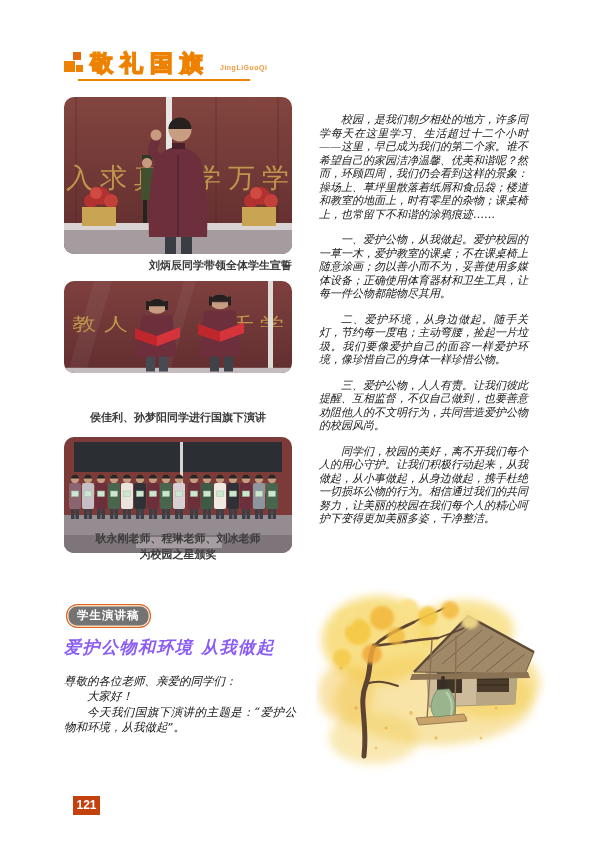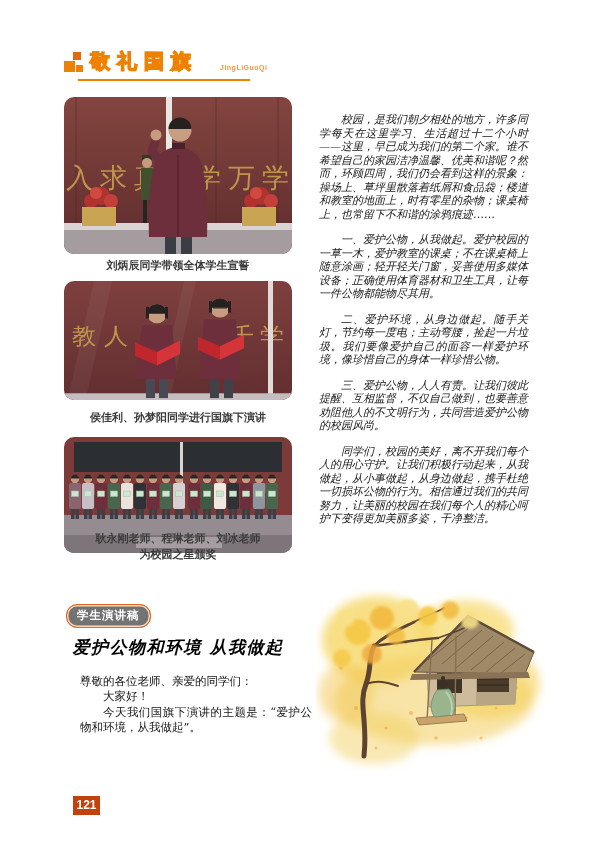--- a/index.html
+++ b/index.html
@@ -6,47 +6,47 @@
   #page{position:relative;width:600px;height:848px;background:#ffffff;overflow:hidden;
         font-family:"Liberation Sans",sans-serif;color:#1a1a1a;}
 
   
   .header{position:absolute;left:64px;top:48px;width:300px;height:36px;}
   .logo-squares{position:absolute;left:0;top:4px;width:20px;height:26px;}
   .logo-squares i{position:absolute;background:#ee8200;}
   .logo-squares .sq1{left:9px;top:0;width:8px;height:8px;background:#e06a10;}
   .logo-squares .sq2{left:0;top:9px;width:11px;height:11px;}
   .logo-squares .sq3{left:12px;top:13px;width:7px;height:7px;}
-  .header-title{position:absolute;left:26px;top:0;font-size:20px;font-weight:bold;
+  .header-title{position:absolute;left:26px;top:0;font-size:23px;font-weight:bold;
         letter-spacing:7px;color:#ffffff;-webkit-text-stroke:1.4px #ee8200;
         font-family:"Liberation Sans",sans-serif;white-space:nowrap;}
   .header-subtitle{position:absolute;left:156px;top:16px;font-size:7px;color:#f09a3c;
         font-weight:bold;letter-spacing:.5px;}
   .header-underline{position:absolute;left:14px;top:31px;width:172px;height:2px;background:#ee8200;}
 
   
   .photo{position:absolute;left:64px;width:228px;border-radius:10px;overflow:hidden;}
   .photo svg{display:block;width:100%;height:100%;}
   .p1{top:97px;height:157px;}
-  .p2{top:281px;height:119px;}
+  .p2{top:281px;height:92px;}
   .p3{top:437px;height:116px;}
   .caption{position:absolute;left:64px;width:228px;text-align:center;font-size:11px;
         font-weight:600;color:#3b3b3b;line-height:16px;}
-  .c1{top:257px;} .c2{top:409px;} .c3{top:530px;}
+  .c1{top:257px;text-align:right;} .c2{top:409px;} .c3{top:530px;}
 
   
   .badge{position:absolute;left:66px;top:604px;background:#737373;color:#ffffff;
         font-size:11.5px;font-weight:bold;padding:3px 10px 4px;border-radius:11px;
         border:1.5px solid #e2641f;box-shadow:inset 0 0 0 1.5px #ffd9b8;letter-spacing:1px;}
-  .speech-title{position:absolute;left:64px;top:636px;width:228px;text-align:center;
+  .speech-title{position:absolute;left:64px;top:636px;width:228px;
         font-size:17px;font-weight:bold;font-style:italic;letter-spacing:1.5px;
-        font-family:"DejaVu Serif","Liberation Serif",serif;color:#000000;}
+        font-family:"DejaVu Serif","Liberation Serif",serif;color:#8b5cf6;}
   .intro{position:absolute;left:64px;top:674px;width:232px;font-size:11.5px;
         line-height:15.4px;text-align:justify;
-        font-family:"DejaVu Serif","Liberation Serif",serif;color:#161616;margin-left:16px;}
+        font-family:"DejaVu Serif","Liberation Serif",serif;font-style:italic;color:#161616;}
   .intro p{margin:0;text-indent:2em;}
   .intro p.no-indent{text-indent:0;}
   .speech-body{position:absolute;left:307px;top:101px;width:233px;font-size:11px;
         line-height:13.5px;text-align:justify;
         font-family:"DejaVu Serif","Liberation Serif",serif;font-style:italic;color:#161616;}
   .speech-body p{margin:12px;text-indent:2em;}
 
   
   .illustration{position:absolute;left:316px;top:588px;width:230px;height:196px;}
   .illustration svg{display:block;width:100%;height:100%;}
@@ -220,21 +220,21 @@
   <div class="speech-title">爱护公物和环境 从我做起</div>
 
   <div class="intro">
     <p class="no-indent">尊敬的各位老师、亲爱的同学们：</p>
     <p>大家好！</p>
     <p>今天我们国旗下演讲的主题是：“爱护公物和环境，从我做起”。</p>
   </div>
 
   <div class="speech-body">
     <p>校园，是我们朝夕相处的地方，许多同学每天在这里学习、生活超过十二个小时——这里，早已成为我们的第二个家。谁不希望自己的家园洁净温馨、优美和谐呢？然而，环顾四周，我们仍会看到这样的景象：操场上、草坪里散落着纸屑和食品袋；楼道和教室的地面上，时有零星的杂物；课桌椅上，也常留下不和谐的涂鸦痕迹……</p>
-    <p>一、爱护公物，从我做起。爱护校园的一草一木，爱护教室的课桌；不在课桌椅上随意涂画；轻开轻关门窗，妥善使用多媒体设备；正确使用体育器材和卫生工具，让每一件公物都能物尽其用。</p>
+    <p>一、爱护公物，从我做起。爱护校园的一草一木，爱护教室的课桌；不在课桌椅上随意涂画；勿以善小而不为，妥善使用多媒体设备；正确使用体育器材和卫生工具，让每一件公物都能物尽其用。</p>
     <p>二、爱护环境，从身边做起。随手关灯，节约每一度电；主动弯腰，捡起一片垃圾。我们要像爱护自己的面容一样爱护环境，像珍惜自己的身体一样珍惜公物。</p>
     <p>三、爱护公物，人人有责。让我们彼此提醒、互相监督，不仅自己做到，也要善意劝阻他人的不文明行为，共同营造爱护公物的校园风尚。</p>
     <p>同学们，校园的美好，离不开我们每个人的用心守护。让我们积极行动起来，从我做起，从小事做起，从身边做起，携手杜绝一切损坏公物的行为。相信通过我们的共同努力，让美丽的校园在我们每个人的精心呵护下变得更加美丽多姿，干净整洁。</p>
   </div>
 
   <div class="illustration">
     <svg viewBox="0 0 230 196">
       <defs>
         <filter id="wash" x="-40%" y="-40%" width="180%" height="180%">
             <feGaussianBlur stdDeviation="5"></feGaussianBlur>

